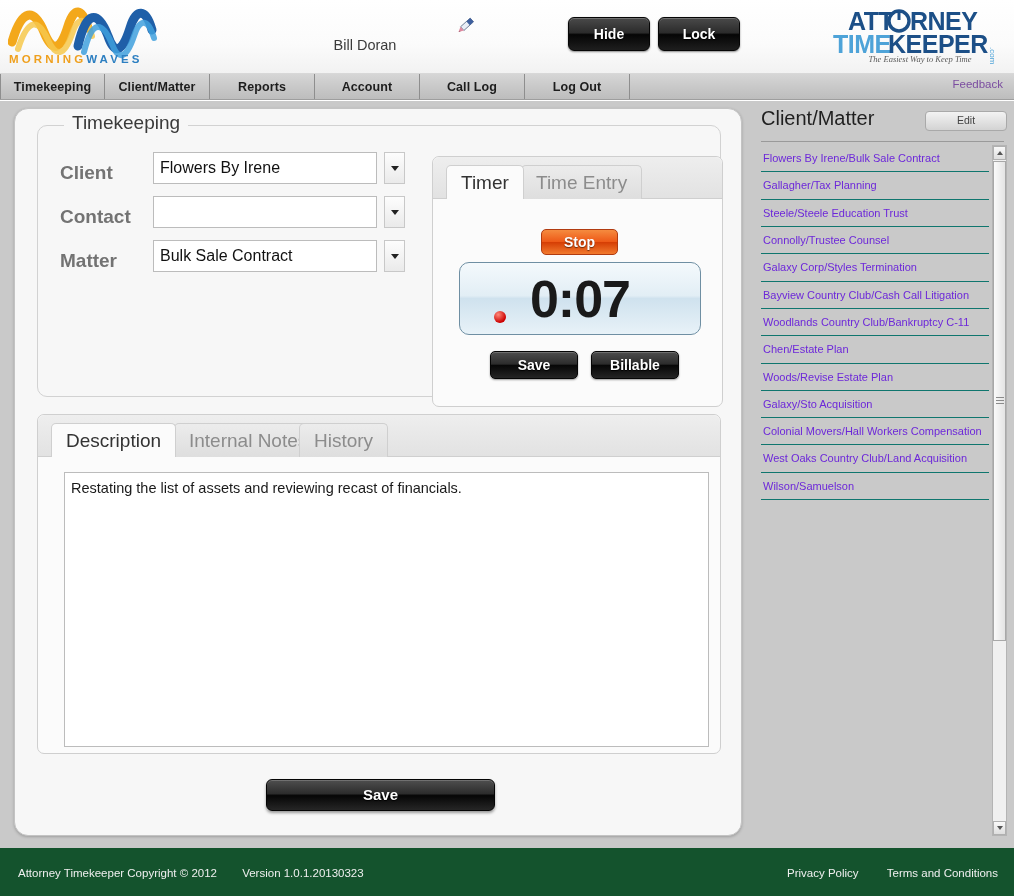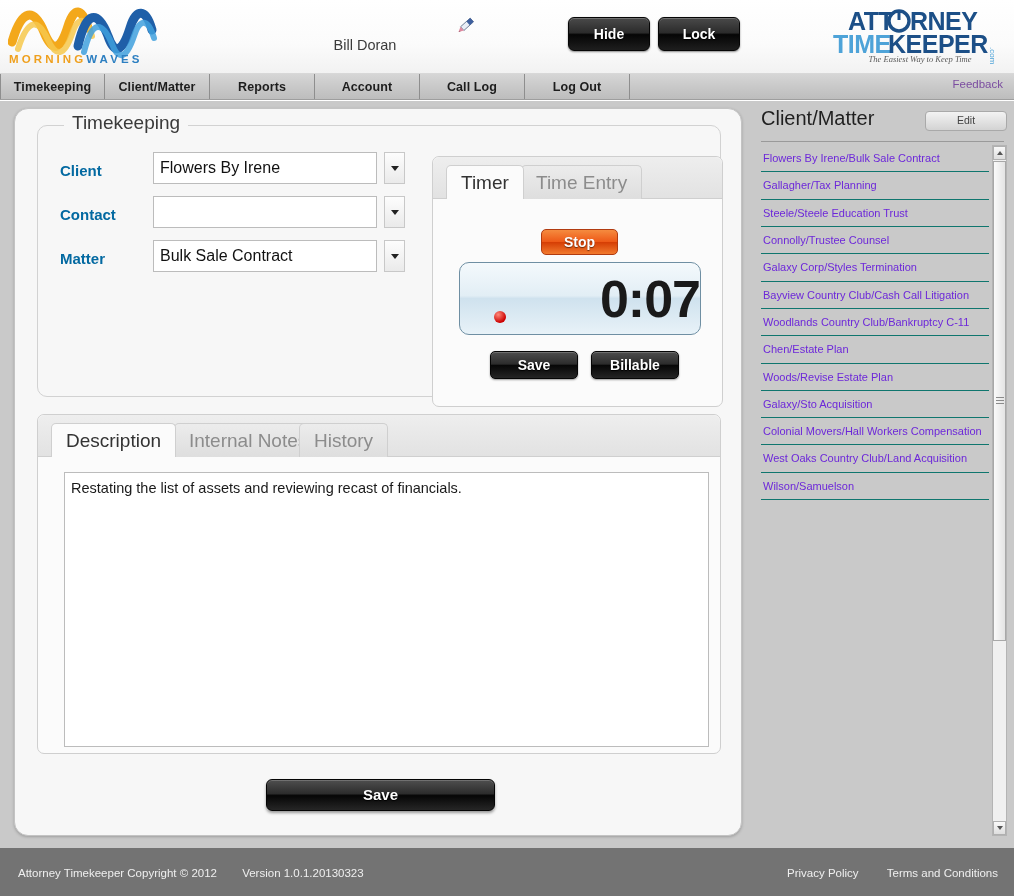--- a/index.html
+++ b/index.html
@@ -99,21 +99,21 @@
     border-radius: 10px;
   }
   .group-legend {
     position: absolute; left: 26px; top: -14px;
     background: #f7f7f7; padding: 0 8px;
     font-size: 19px; color: #3a3a3a;
   }
 
   .fld-label {
     position: absolute; left: 22px;
-    font-size: 15px; font-weight: bold; color: #0369a1;
+    font-size: 19px; font-weight: bold; color: #737373;
   }
   .fld-input {
     position: absolute; left: 115px;
     width: 224px; height: 32px;
     border: 1px solid #bcbcbc;
     background: #ffffff;
     font-size: 16px; color: #111;
     padding: 0 6px;
     font-family: "Liberation Sans", sans-serif;
     outline: none;
@@ -179,21 +179,21 @@
   .timer-display {
     position: absolute; left: 26px; top: 105px;
     width: 242px; height: 73px;
     border: 1px solid #6f8fa3;
     border-radius: 10px;
     background: linear-gradient(to bottom, #f4f9fc 0%, #e2eef5 46%, #cfe2ee 50%, #e8f2f8 100%);
   }
   .timer-text {
     position: absolute; left: 0; right: 0; top: 50%;
     transform: translateY(-50%);
-    text-align: right;
+    text-align: center;
     font-size: 52px; font-weight: bold; color: #1a1a1a;
     letter-spacing: -1px;
     font-family: "Liberation Sans", sans-serif;
   }
   .timer-dot {
     position: absolute; left: 34px; top: 48px;
     width: 12px; height: 12px; border-radius: 50%;
     background: radial-gradient(circle at 35% 30%, #ff8a7a, #cc0000 70%);
   }
   .dark-btn {
@@ -325,21 +325,21 @@
     position: absolute; left: 2px; top: 50%; margin-top: -4px;
     width: 8px; height: 8px;
   }
   .sb-grip i {
     display: block; height: 1px; background: #8b8b8b; margin-bottom: 2px;
   }
 
   
   .footer {
     position: absolute; left: 0; right: 0; bottom: 0; height: 48px;
-    background: #737373;
+    background: #14532d;
   }
   .footer-left {
     position: absolute; left: 18px; top: 19px;
     font-size: 11.5px; color: #efefef;
   }
   .footer-left .ver { margin-left: 22px; }
   .footer-right { position: absolute; right: 16px; top: 19px; font-size: 11.5px; }
   .footer-right span { color: #efefef; cursor: pointer; }
   .footer-right .sep { display: inline-block; width: 22px; }
 </style>

